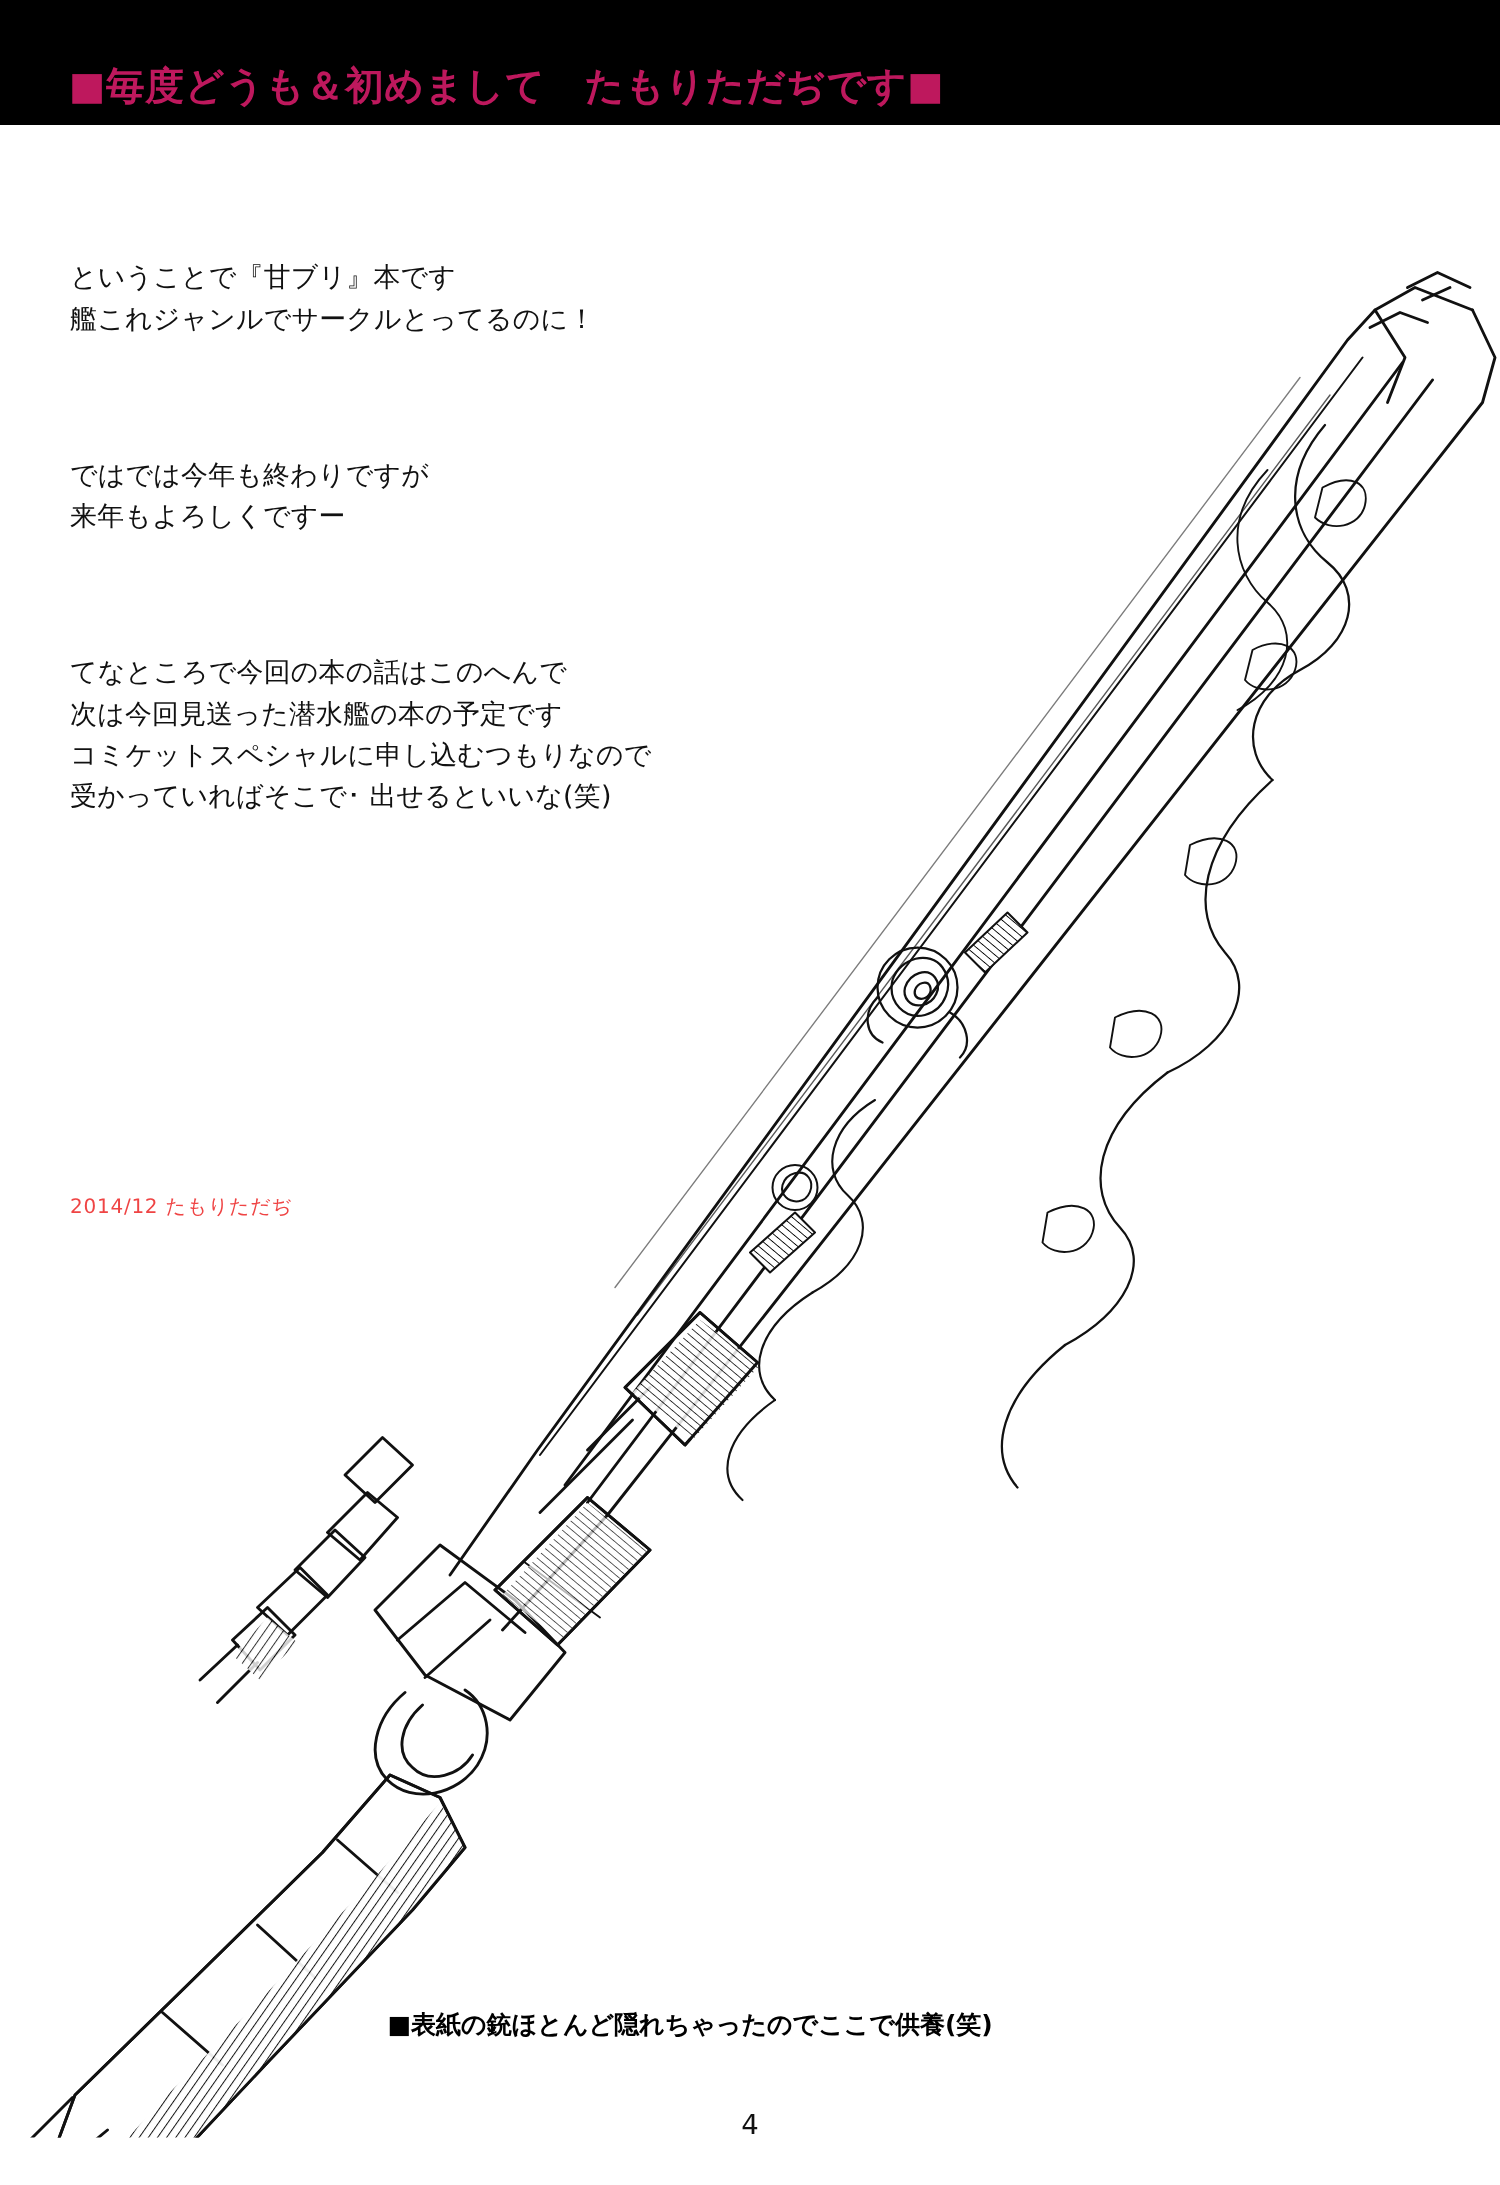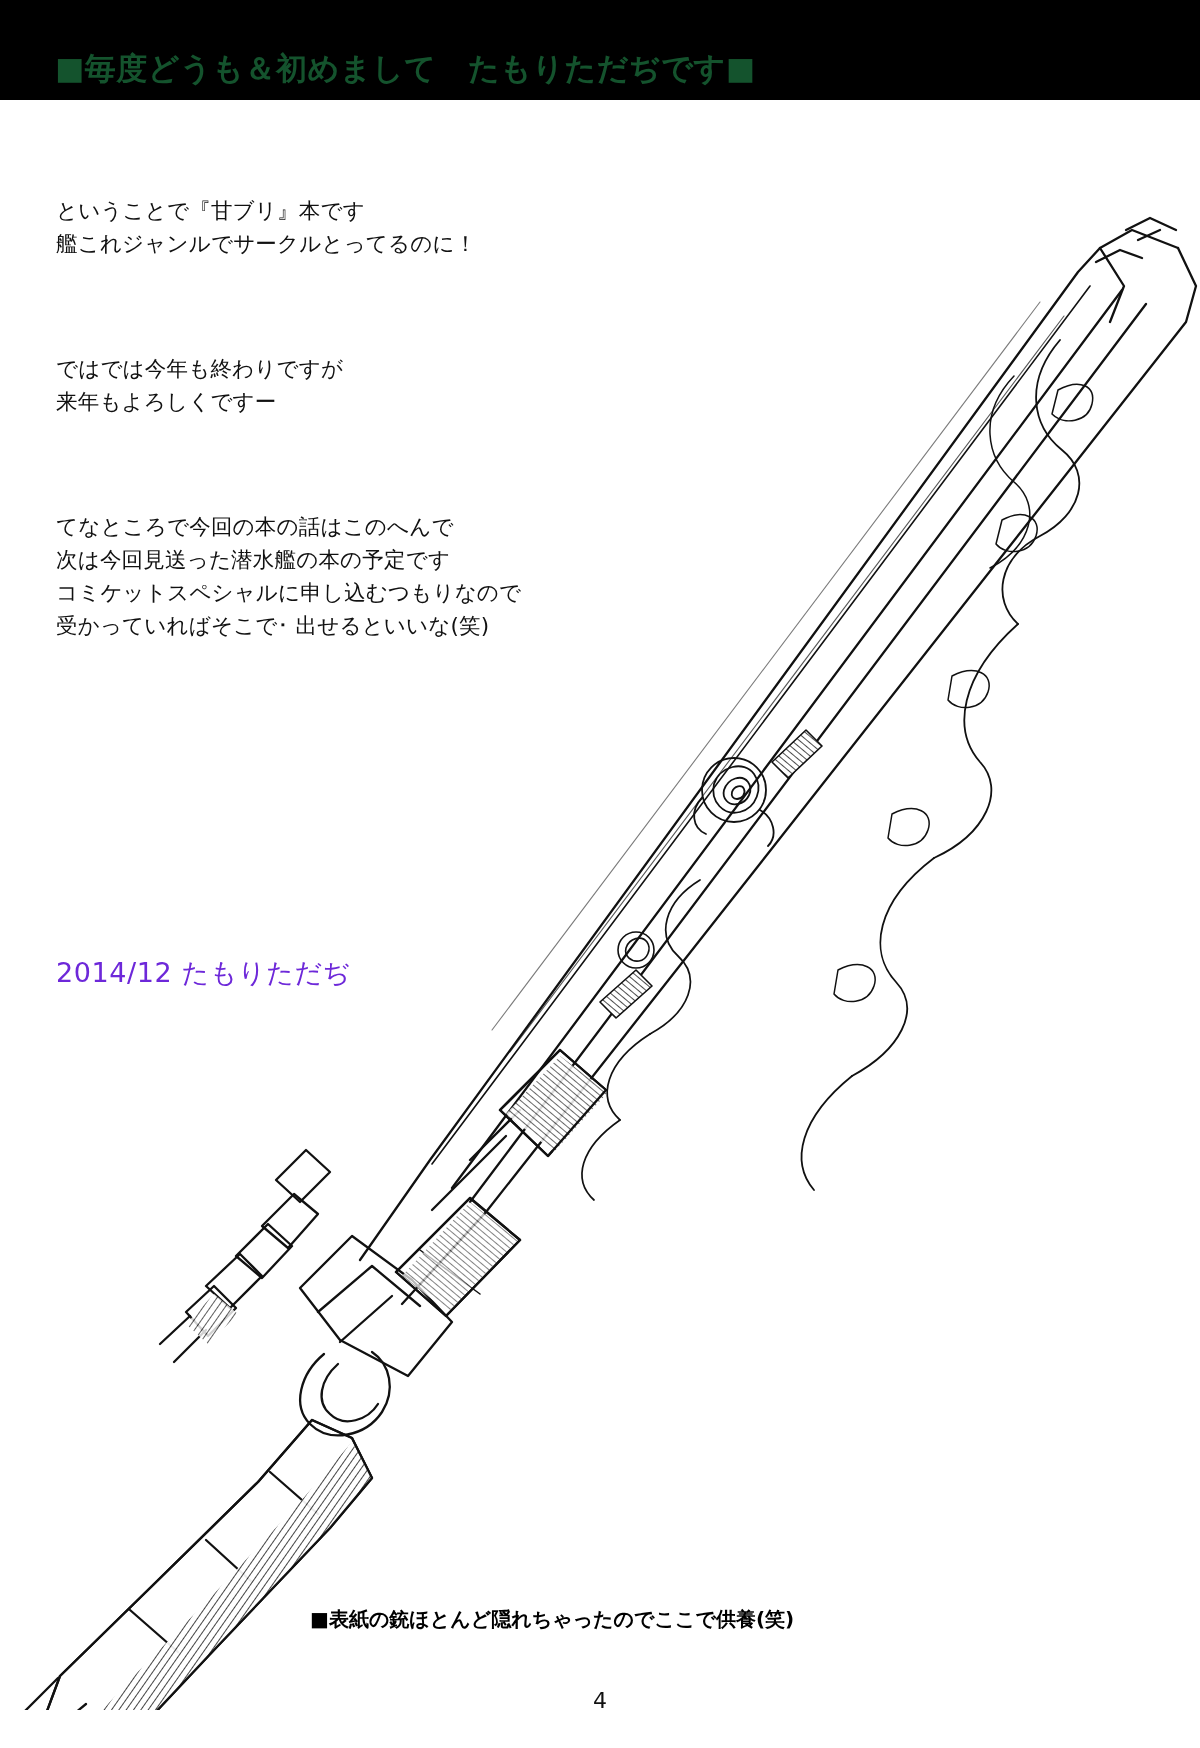--- a/index.html
+++ b/index.html
@@ -26,49 +26,49 @@
     height: 100px;
     background: #000000;
   }
   .header-title {
     position: absolute;
     left: 55px;
     top: 48px;
     font-size: 31px;
     font-weight: bold;
     letter-spacing: 0.5px;
-    color: #14532d;
+    color: #be185d;
     white-space: nowrap;
   }
 
   
   .afterword {
     position: absolute;
     left: 56px;
-    top: 128px;
+    top: 140px;
     width: 760px;
     font-size: 21.5px;
     line-height: 33px;
     letter-spacing: 0.2px;
     white-space: pre-wrap;
     color: #111111;
   }
   .afterword p {
     margin: 0 0 26px 0;
   }
   .afterword p:last-child {
     margin-bottom: 0;
   }
   .signature {
     position: absolute;
     left: 56px;
     top: 955px;
-    font-size: 27px;
+    font-size: 16px;
     letter-spacing: 0.6px;
-    color: #6d28d9;
+    color: #ef4444;
   }
 
   
   .bottom-caption {
     position: absolute;
     left: 310px;
     top: 1606px;
     font-size: 20px;
     font-weight: bold;
     color: #000000;

